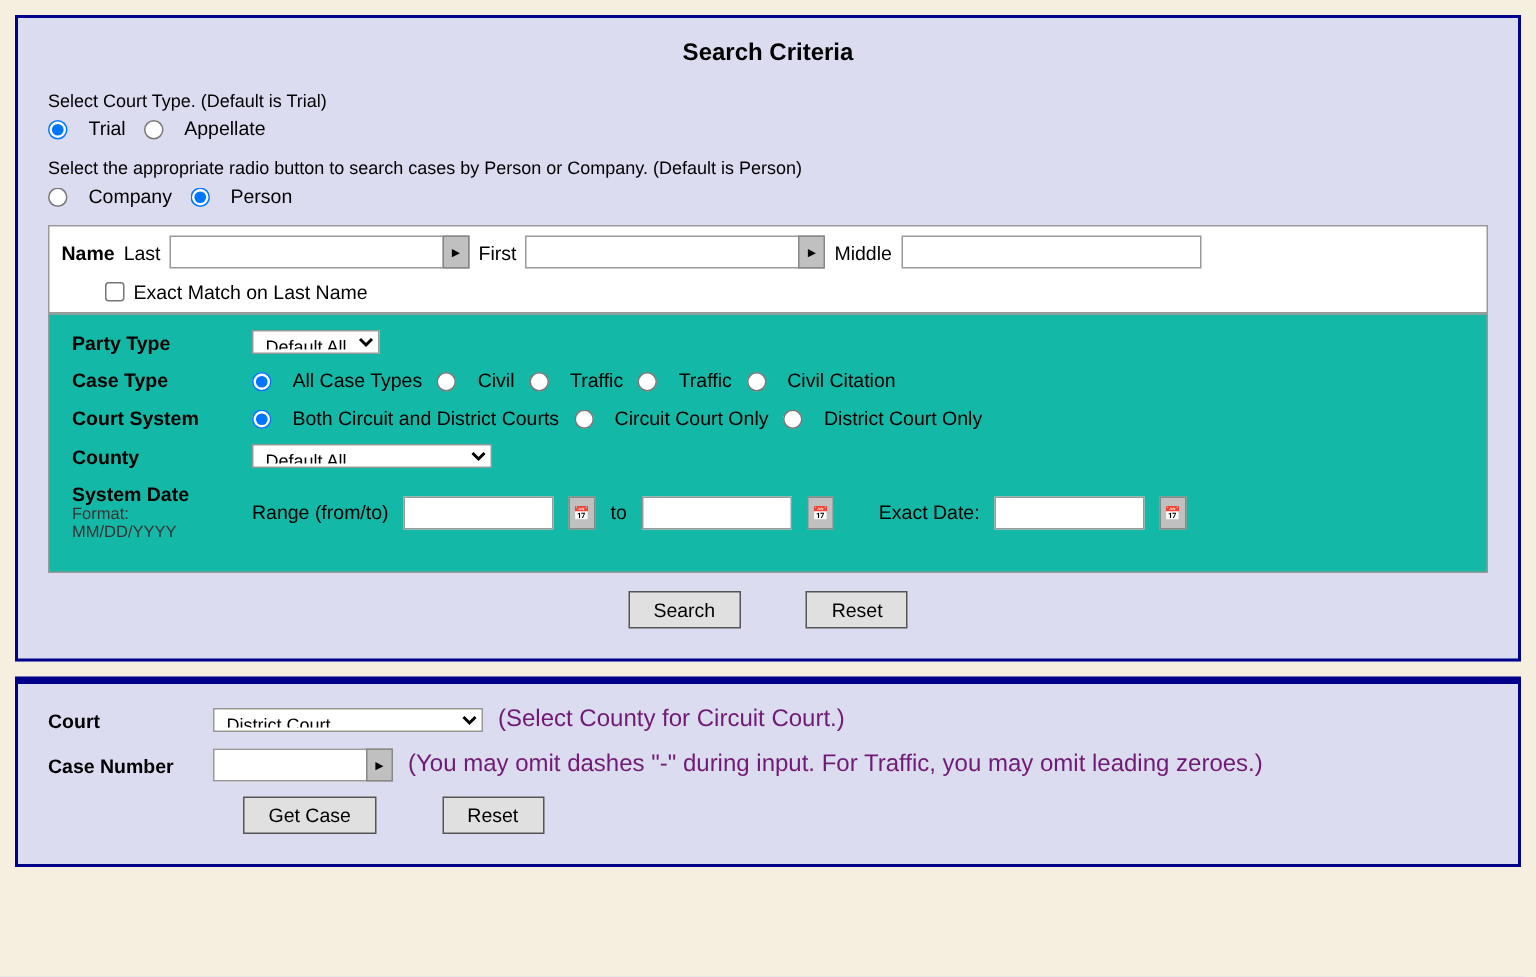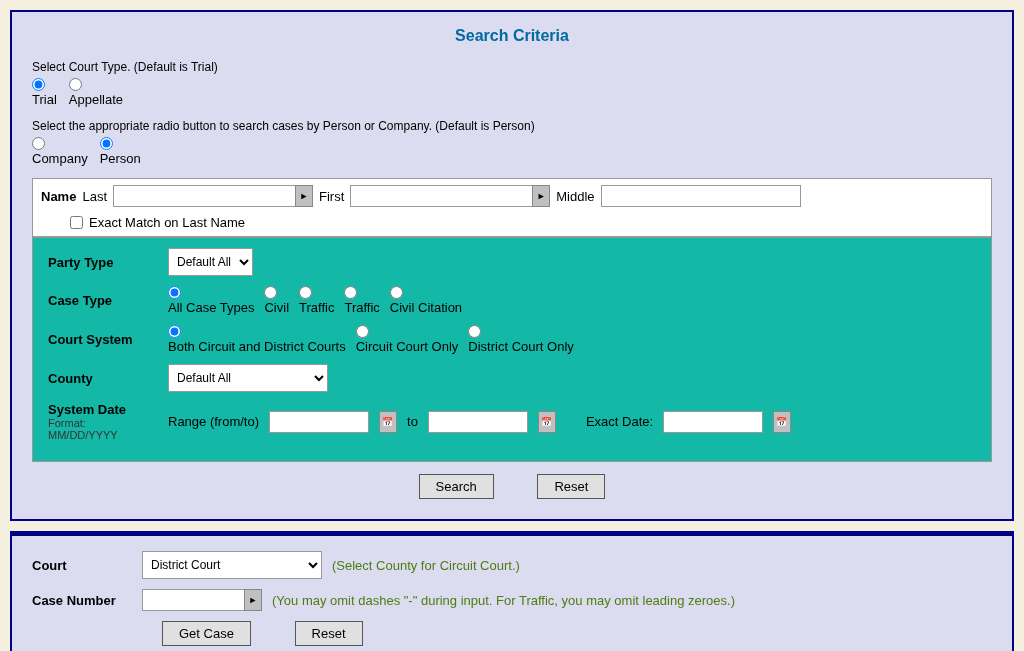--- a/index.html
+++ b/index.html
@@ -16,44 +16,43 @@
     }
     
     .search-criteria-section {
       background-color: #dcdcf0;
       border: 2px solid #00008b;
       padding: 15px 20px 20px 20px;
       margin-bottom: 10px;
     }
     .section-title {
       text-align: center;
-      color: #0369a1;
+      color: #000000;
       font-size: 16px;
       font-weight: bold;
       margin-bottom: 15px;
     }
     .field-group {
       margin-bottom: 12px;
     }
     .field-label {
       font-size: 12px;
       margin-bottom: 4px;
     }
     .radio-row {
       display: flex;
       align-items: center;
       gap: 12px;
       margin-top: 4px;
     }
     .radio-option {
       display: flex;
-      align-items: flex-start;
-      gap: 1px;
-      font-size: 13px;
-      flex-direction: column;
+      align-items: flex-end;
+      gap: 14px;
+      font-size: 13px;
     }
     
     .name-box {
       border: 1px solid #999;
       padding: 6px 8px;
       background: #fff;
       margin-top: 8px;
     }
     .name-fields-row {
       display: flex;
@@ -124,21 +123,21 @@
       display: flex;
       align-items: center;
       gap: 10px;
       flex-wrap: wrap;
     }
     select.dropdown {
       border: 1px solid #999;
       background: #fff;
       font-size: 12px;
       padding: 2px 4px;
-      height: 28px;
+      height: 16px;
     }
     .filing-date-label {
       font-weight: bold;
       font-size: 13px;
     }
     .filing-date-format {
       font-size: 11px;
       color: #333;
     }
     .filing-date-left {
@@ -200,22 +199,22 @@
       display: inline-block;
     }
     .case-number-input {
       border: 1px solid #999;
       height: 22px;
       font-size: 12px;
       padding: 2px 20px 2px 4px;
       width: 120px;
     }
     .hint-text {
-      font-size: 13px;
-      color: #4d7c0f;
+      font-size: 16px;
+      color: #701a75;
     }
     input[type="radio"] {
       cursor: pointer;
     }
     input[type="checkbox"] {
       cursor: pointer;
     }
     .divider-top {
       border-top: 3px solid #00008b;
       margin-bottom: 0;

